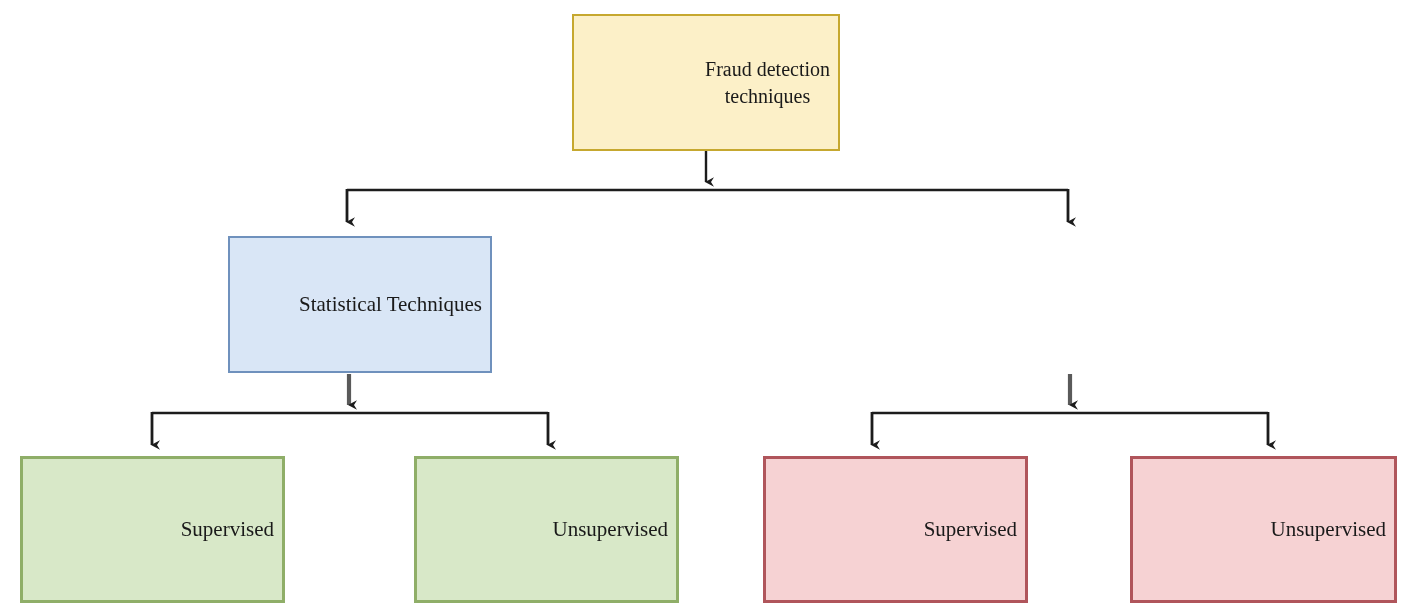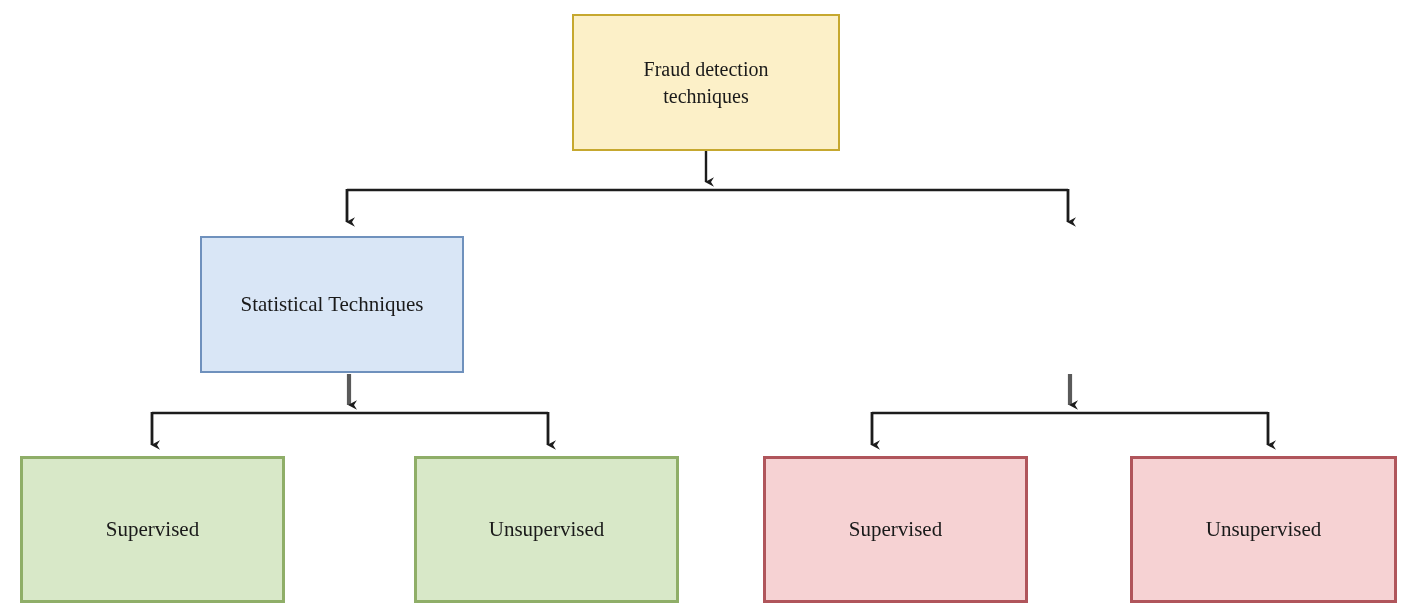--- a/index.html
+++ b/index.html
@@ -24,21 +24,21 @@
     top: 0;
     width: 1405px;
     height: 603px;
     pointer-events: none;
   }
   .node {
     position: absolute;
     box-sizing: border-box;
     display: flex;
     align-items: center;
-    justify-content: center;
+    justify-content: flex-end;
     text-align: center;
     line-height: 1.35;
     color: #1a1a1a;
     z-index: 2;
   }
   .node-label {
     display: block;
     padding: 0 8px;
     white-space: pre-line;
   }
@@ -104,21 +104,21 @@
       <line x1="872" y1="412" x2="872" y2="445" stroke="#1c1c1c" stroke-width="2.8" marker-end="url(#arrowhead)"></line>
       <line x1="1268" y1="412" x2="1268" y2="445" stroke="#1c1c1c" stroke-width="2.8" marker-end="url(#arrowhead)"></line>
     </g>
   </svg>
 
   <div class="node node-root" style="left:572px; top:14px; width:268px; height:137px;">
     <span class="node-label">Fraud detection
 techniques</span>
   </div>
 
-  <div class="node node-branch" style="left:200px; top:236px; width:264px; height:137px;">
+  <div class="node node-branch" style="left:228px; top:236px; width:264px; height:137px;">
     <span class="node-label">Statistical Techniques</span>
   </div>
 
 
   <div class="node node-leaf-green" style="left:20px; top:456px; width:265px; height:147px;">
     <span class="node-label">Supervised</span>
   </div>
 
   <div class="node node-leaf-green" style="left:414px; top:456px; width:265px; height:147px;">
     <span class="node-label">Unsupervised</span>

